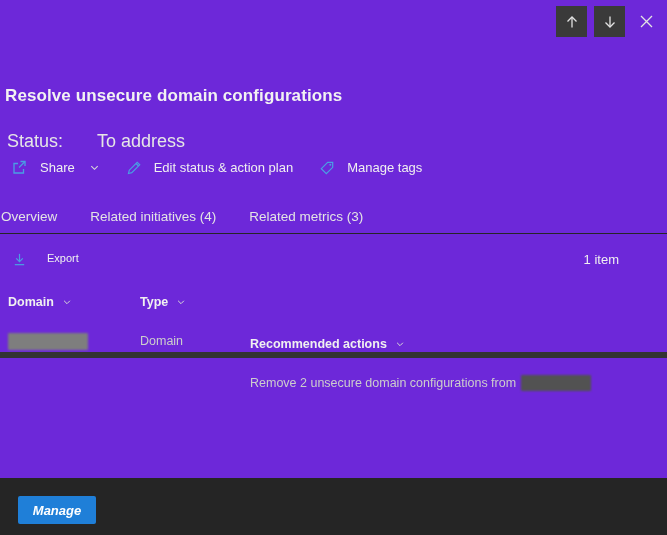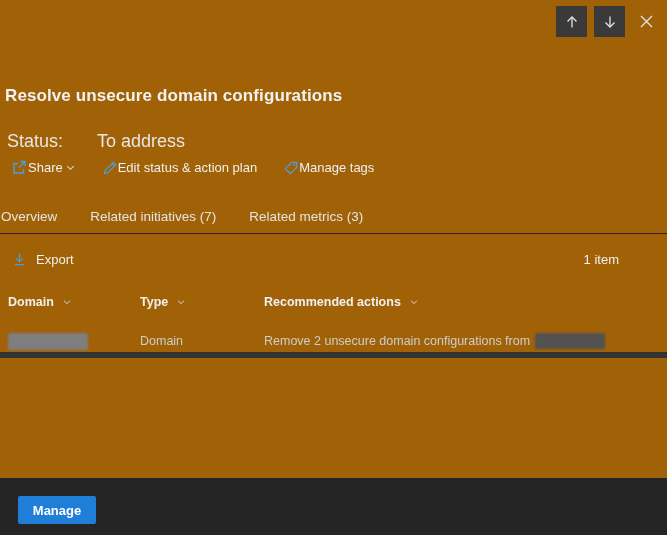--- a/index.html
+++ b/index.html
@@ -3,21 +3,21 @@
 <meta charset="utf-8">
 <style>
   * { margin:0; padding:0; box-sizing:border-box; }
   html,body { width:667px; height:535px; }
   body {
     background:#2e2e2e;
     font-family:"Liberation Sans", sans-serif;
     color:#e8e8e8;
     overflow:hidden;
   }
-  .panel { position:relative; width:667px; height:535px; background:#a16207; }
+  .panel { position:relative; width:667px; height:535px; background:#6d28d9; }
 
   
   .window-controls { position:absolute; top:6px; right:7px; display:flex; align-items:center; gap:7px; }
   .nav-btn {
     width:31px; height:31px; background:#3a3a3a; border:none; display:flex;
     align-items:center; justify-content:center; color:#e3e3e3; cursor:pointer;
   }
   .close-btn {
     width:28px; height:28px; background:transparent; border:none; display:flex;
     align-items:center; justify-content:center; color:#e3e3e3; cursor:pointer;
@@ -26,58 +26,58 @@
   
   .page-title {
     position:absolute; left:5px; top:86px; font-size:17px; font-weight:bold;
     color:#f2f2f2; letter-spacing:.1px;
   }
   .status-row { position:absolute; left:7px; top:131px; font-size:18px; color:#e6e6e6; display:flex; }
   .status-label { margin-right:34px; }
 
   
   .actions-row { position:absolute; left:11px; top:159px; display:flex; align-items:center; gap:26px; }
-  .action-item { display:flex; align-items:center; gap:0; font-size:13px; color:#f0f0f0; cursor:pointer; background:none; border:none; }
+  .action-item { display:flex; align-items:center; gap:12px; font-size:13px; color:#f0f0f0; cursor:pointer; background:none; border:none; }
   .blue-icon { color:var(--accent-blue); display:flex; align-items:center; }
   .chev { color:#d8d8d8; display:flex; align-items:center; margin-left:2px; }
 
   
   .tabs { position:absolute; left:0; top:197px; width:100%; height:37px; display:flex;
           padding-left:0; border-bottom:1px solid #262626; }
   .tab { font-size:13.5px; color:#e4e4e4; margin-right:31px; padding:6px 1px 0 1px;
          height:100%; cursor:pointer; background:none; border:none; border-bottom:3px solid transparent; }
   .tab.active { font-weight:bold; color:#ffffff; border-bottom:3px solid var(--tab-underline); }
 
   
   .toolbar { position:absolute; left:0; top:243px; width:100%; height:32px; display:flex;
              align-items:center; justify-content:space-between; padding:0 26px 0 12px; }
   .toolbar-left, .toolbar-right { display:flex; align-items:center; }
-  .toolbar-btn { display:flex; align-items:flex-end; gap:9px; font-size:13px; color:#f0f0f0;
+  .toolbar-btn { display:flex; align-items:flex-start; gap:20px; font-size:11px; color:#f0f0f0;
                  background:none; border:none; cursor:pointer; }
   .item-count { font-size:13px; color:#f0f0f0; margin-right:22px; }
 
   
   .tbl-header { position:absolute; left:0; top:295px; width:100%; height:24px; }
   .tbl-row    { position:absolute; left:0; top:330px; width:100%; height:28px; border-bottom:6px solid #333333; }
   .col-domain { position:absolute; left:8px;   width:124px; }
   .col-type   { position:absolute; left:140px; width:100px; }
-  .col-action { position:absolute; left:264px; right:8px; }
+  .col-action { position:absolute; left:250px; right:8px;margin-top:42px; }
   .hdr-cell { display:flex; align-items:center; gap:6px; font-size:12.5px; font-weight:bold;
               color:#f0f0f0; cursor:pointer; background:none; border:none; }
   .cell { font-size:12.5px; color:#cdcdcd; display:flex; align-items:center; height:22px; white-space:nowrap; }
   .redacted-a { width:80px; height:17px; background:#7e7e7e; filter:blur(1.2px); border-radius:1px; }
   .redacted-b { display:inline-block; width:70px; height:16px; background:#525252; filter:blur(1.2px);
                 margin-left:5px; border-radius:1px; }
 
   
   .footer { position:absolute; left:0; bottom:0; width:100%; height:57px; background:#252525; }
   .primary-btn {
     position:absolute; left:18px; top:18px; width:78px; height:28px;
     background:var(--primary-button); color:#ffffff; font-size:13px; font-weight:bold;
-    border:none; border-radius:2px; cursor:pointer; font-family:"Liberation Sans", sans-serif;
+    border:none; border-radius:2px; cursor:pointer; font-family:"Liberation Sans", sans-serif;font-style:italic;
   }
   svg { display:block; }
 </style>
 </head>
 <body>
 
 <div class="panel">
 
   <div class="window-controls">
     <button class="nav-btn">
@@ -145,21 +145,21 @@
           <path d="M8.7 2.3h5v5l-6.4 6.4-5-5 6.4-6.4Z"></path>
           <circle cx="11.3" cy="4.7" r="1" fill="currentColor" stroke="none"></circle>
         </svg>
       </span>
       <span>Manage tags</span>
     </button>
   </div>
 
   <div class="tabs">
     <button class="tab">Overview</button>
-    <button class="tab">Related initiatives (7)</button>
+    <button class="tab">Related initiatives (4)</button>
     <button class="tab">Related metrics (3)</button>
   </div>
 
   <div class="toolbar">
     <div class="toolbar-left">
       <button class="toolbar-btn">
         <span class="blue-icon">
           <svg width="15" height="15" viewBox="0 0 16 16" fill="none" stroke="currentColor" stroke-width="1.3">
             <path d="M8 2v8"></path>
               <path d="M4.5 6.8 8 10.3l3.5-3.5"></path>

